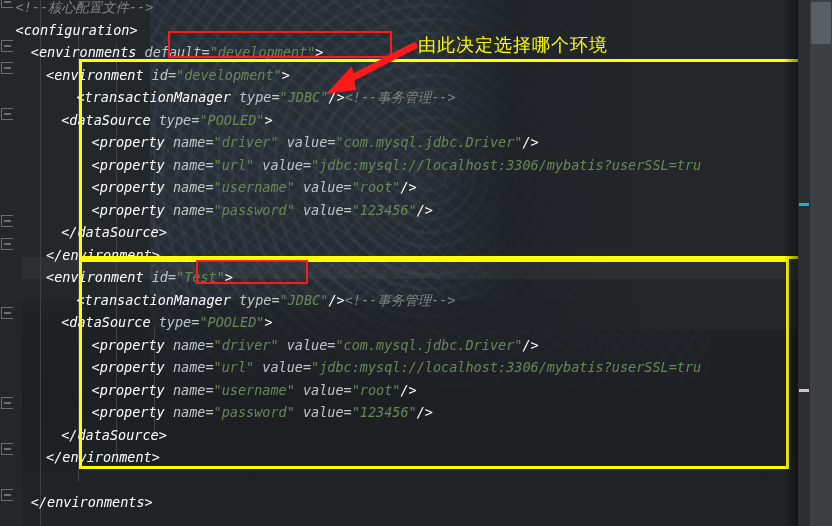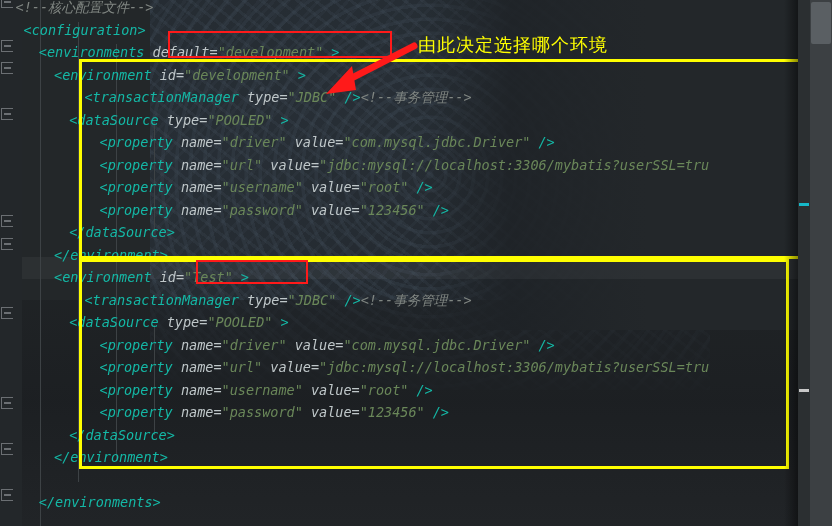--- a/index.html
+++ b/index.html
@@ -59,21 +59,21 @@
 
   
   #code{
     position:absolute;left:0;top:0;width:827px;height:526px;
     font-size:13.5px;line-height:22.5px;
     font-style:italic;
     white-space:pre;
     pointer-events:none;
   }
   .ln{position:absolute;left:0;white-space:pre;}
-  .tag{color:#14b8a6;margin-left:8px;}
+  .tag{color:#ffffff;}
   .attr{color:#bfc7c9;}
   .str{color:#6a8759;}
   .cmt{color:#808682;}
 
   
   #cur-line{
     position:absolute;left:0;top:257px;width:832px;height:22px;
     background:rgba(255,255,255,.045);
     pointer-events:none;
   }

